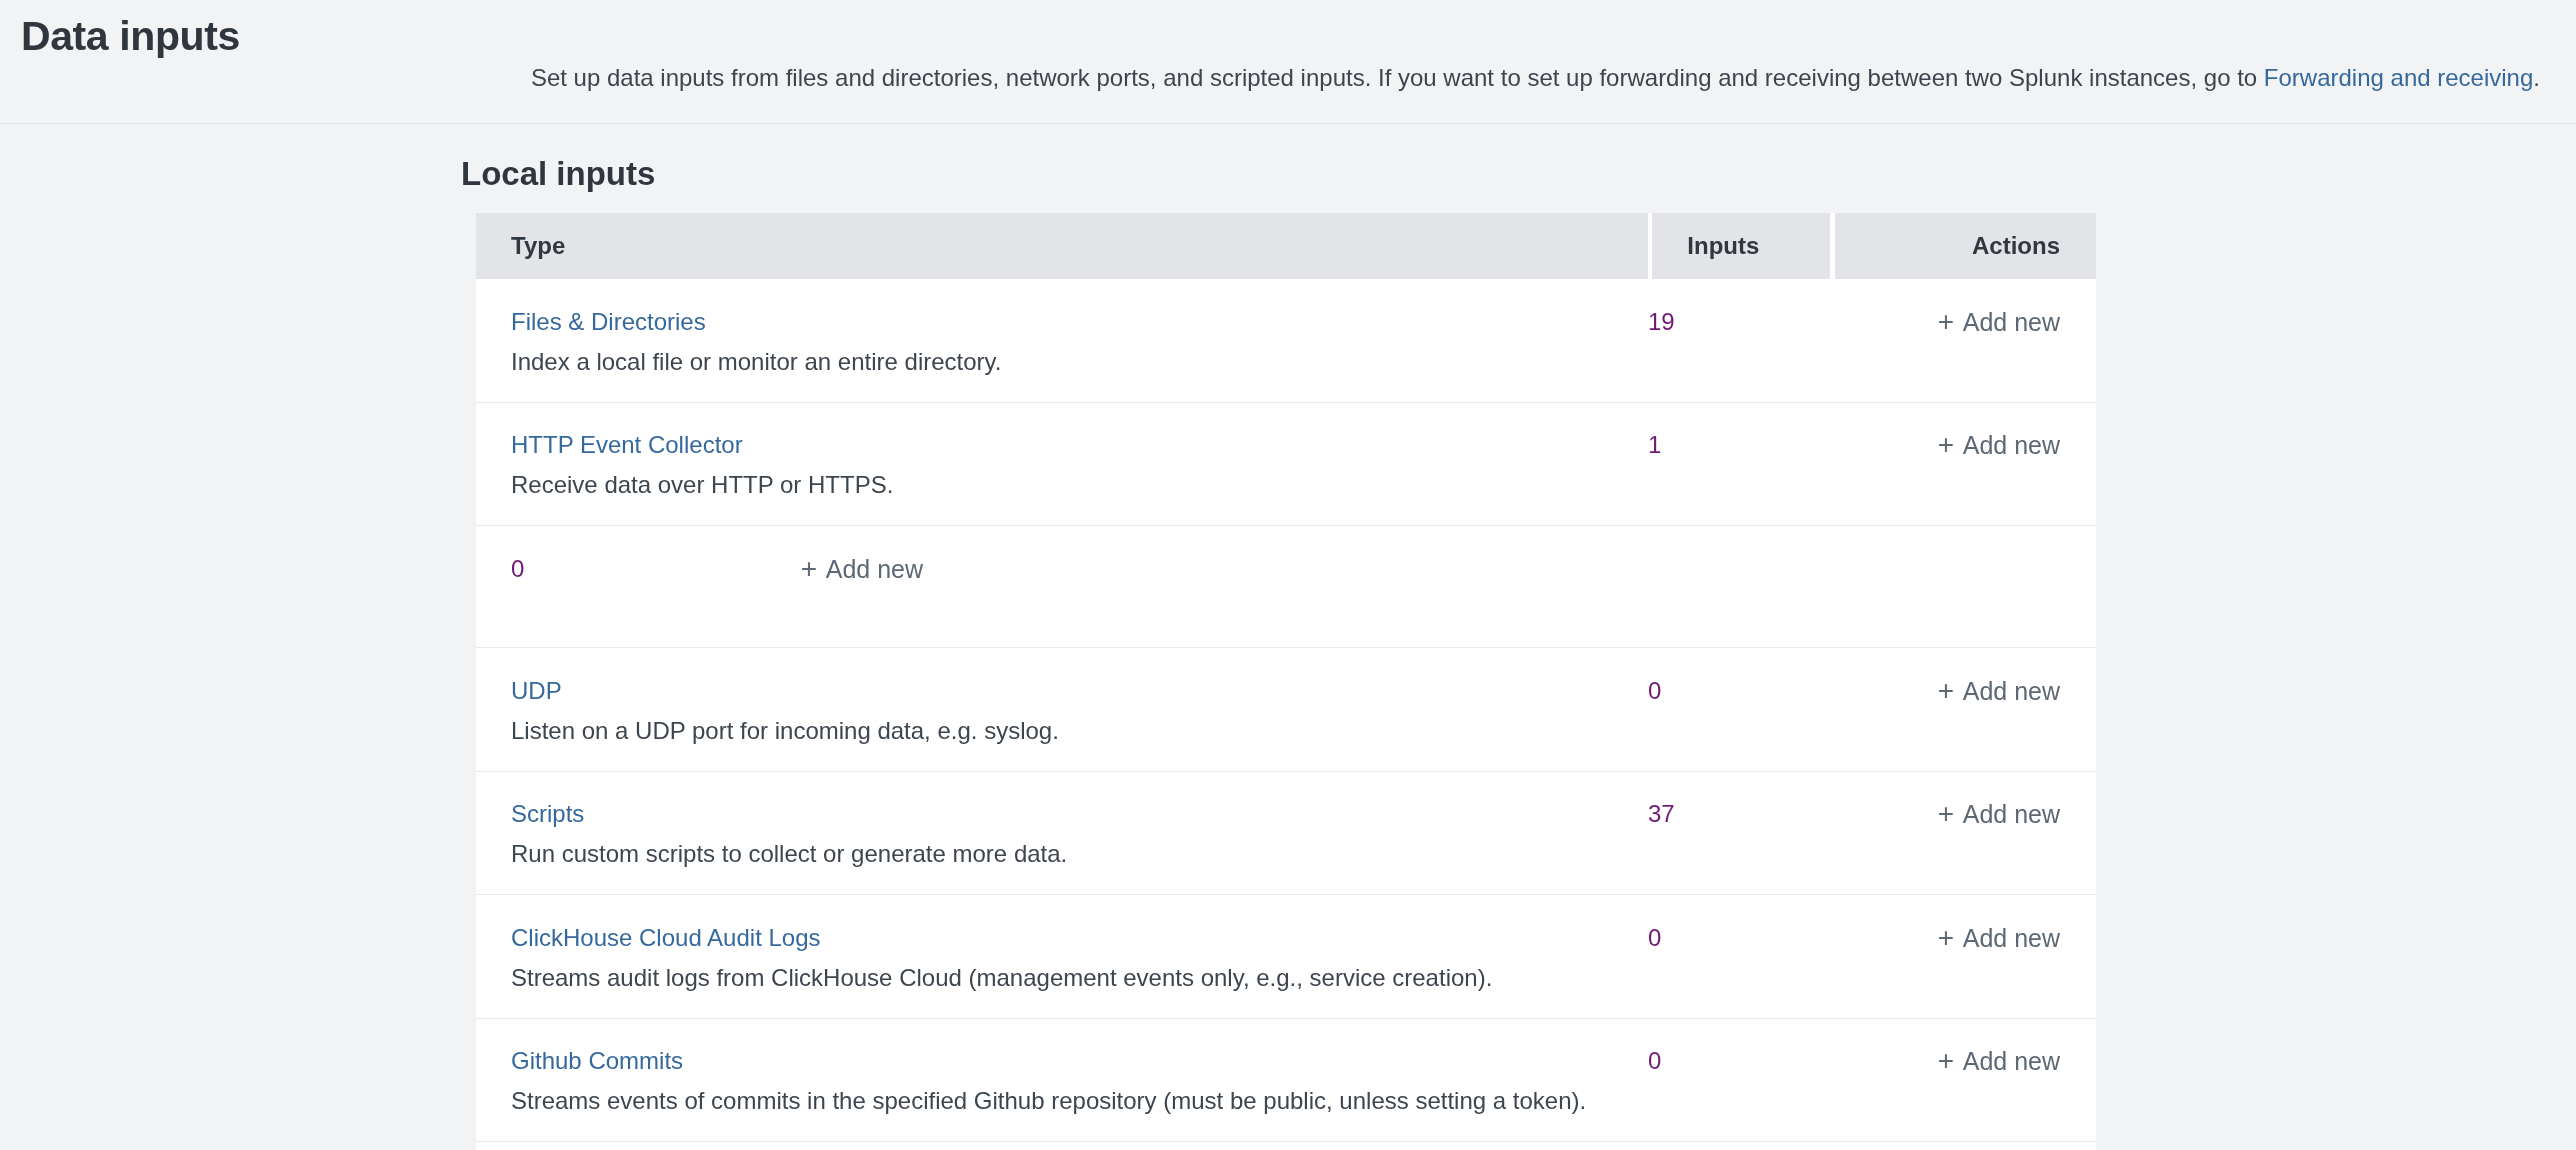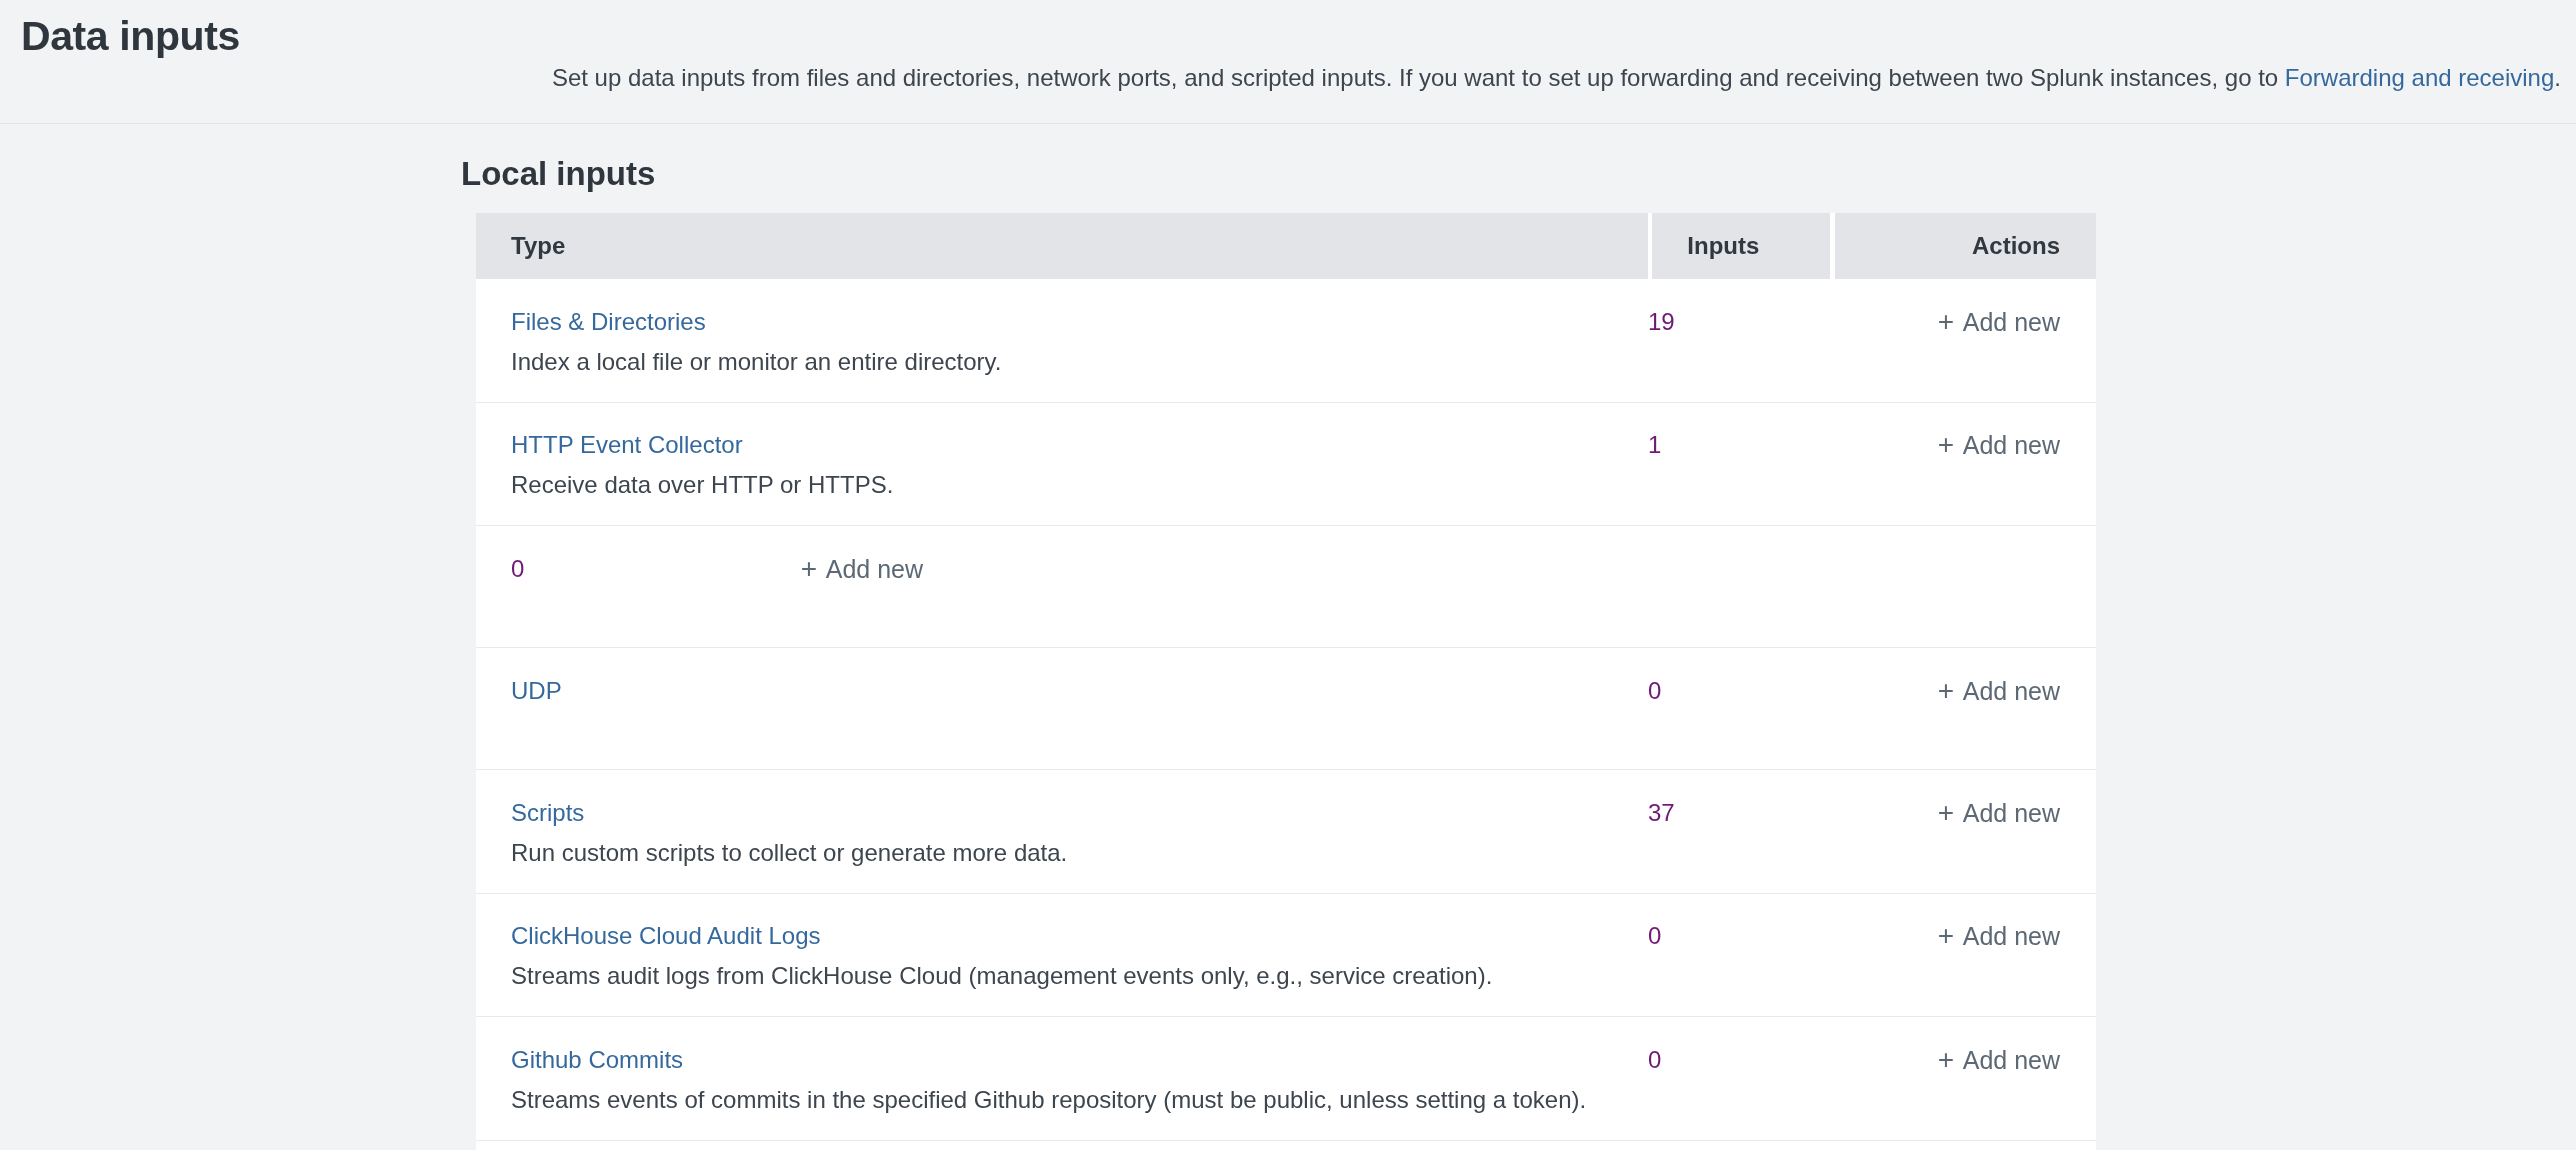--- a/index.html
+++ b/index.html
@@ -10,21 +10,21 @@
     font-family: "Liberation Sans", sans-serif;
     color: #31383f;
   }
 
   
   .band {
     width: 2576px;
     height: 124px;
     background: #f2f3f5;
     border-bottom: 1.7px solid #e2e5e9;
-    padding: 12px 15px 0 21px;
+    padding: 12px 36px 0 21px;
   }
   .page-title {
     font-size: 41px;
     font-weight: bold;
     letter-spacing: -0.4px;
     color: #2f363e;
     line-height: 48px;
   }
   .subtitle {
     margin-top: 1.7px;
@@ -176,20 +176,21 @@
       <span class="inputs-count">0</span>
     </div>
     <div class="td-actions">
       <a href="#" class="add-new"><span class="plus">+</span><span>Add new</span></a>
     </div>
   </div>
 
   <div class="tr">
     <div class="td-type">
       <a href="#" class="type-link">UDP</a>
+      <div class="desc">Listen on a UDP port for incoming data, e.g. syslog.</div>
     </div>
     <div class="td-inputs">
       <span class="inputs-count">0</span>
     </div>
     <div class="td-actions">
       <a href="#" class="add-new"><span class="plus">+</span><span>Add new</span></a>
     </div>
   </div>
 
   <div class="tr">

